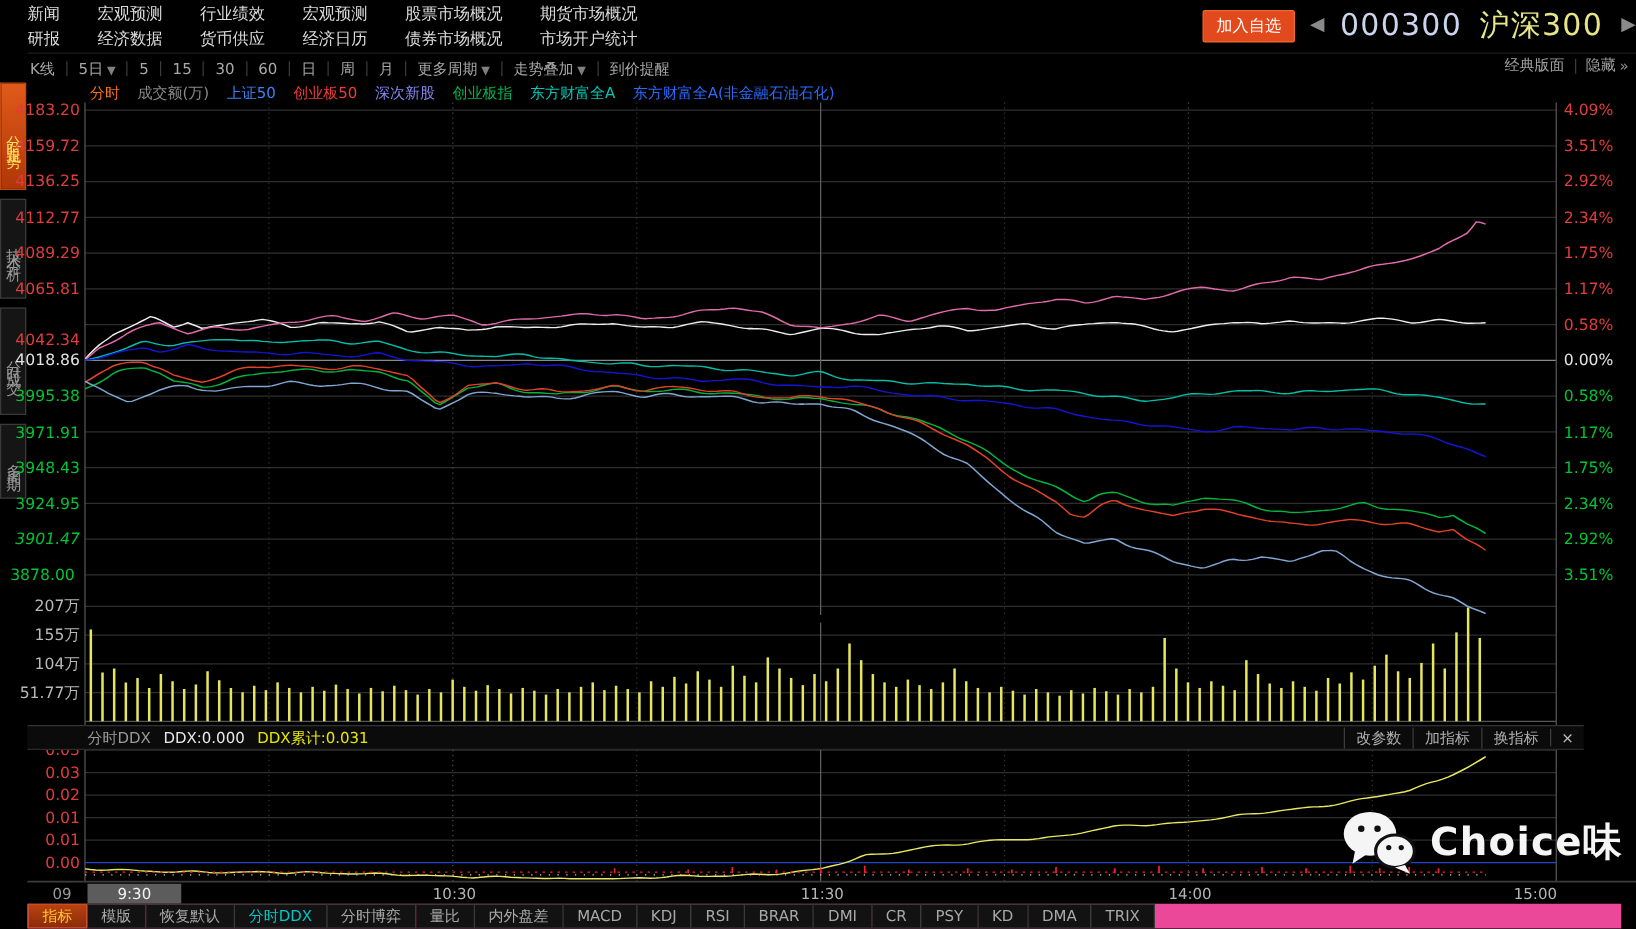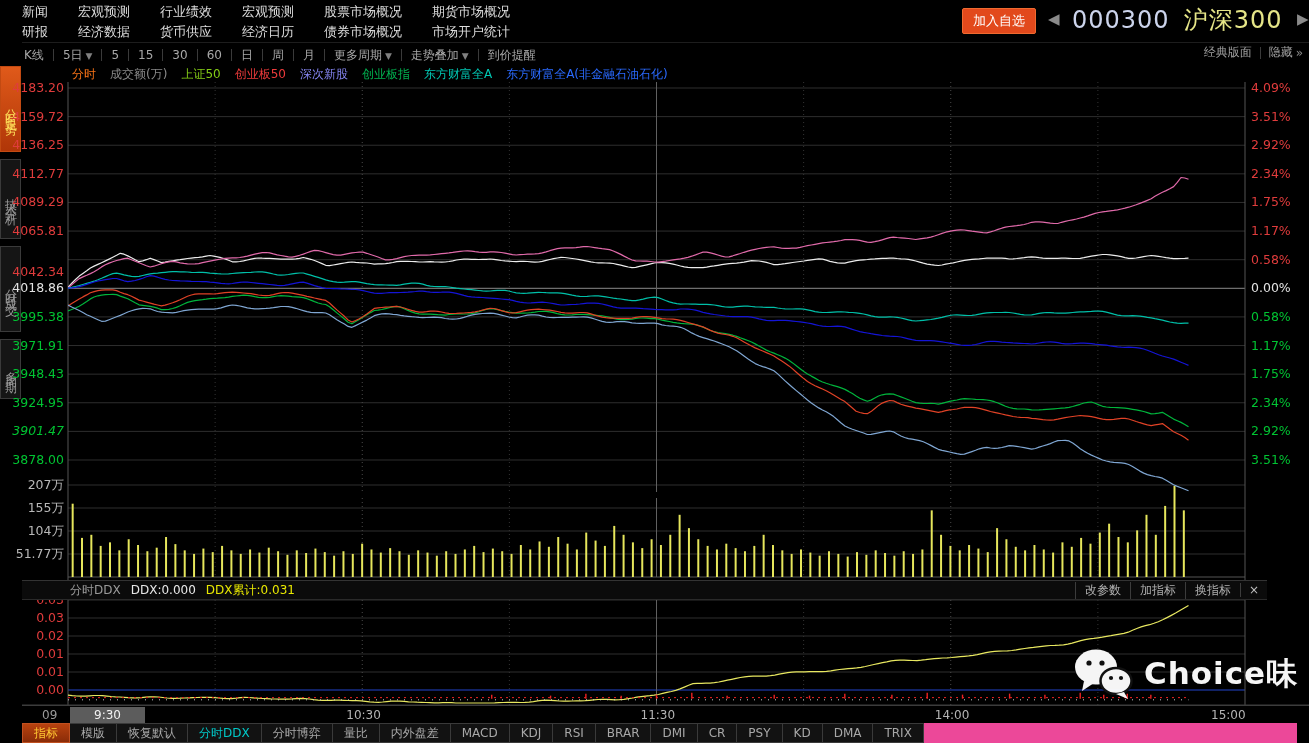--- a/index.html
+++ b/index.html
@@ -136,21 +136,21 @@
       <div class="side-tab active" style="top: 66px; height: 86px;">分时走势</div>
       <div class="side-tab" style="top: 159px; height: 80px;">技术分析</div>
       <div class="side-tab" style="top: 246px; height: 86px;">分时成交</div>
       <div class="side-tab" style="top: 339px; height: 60px;">多周期</div>
     </div>
 
   <div class="chart" id="chart">
     <div class="legend" id="legend">
         <div style="color: #f97316;">分时</div>
         <div style="color: rgb(138, 138, 138);">成交额(万)</div>
-        <div style="color: #84cc16;">上证50</div>
+        <div style="color: #3b82f6;">上证50</div>
         <div style="color: rgb(238, 59, 59);">创业板50</div>
         <div style="color: rgb(133, 133, 242);">深次新股</div>
         <div style="color: rgb(0, 180, 80);">创业板指</div>
         <div style="color: rgb(0, 200, 180);">东方财富全A</div>
         <div style="color: rgb(42, 106, 255);">东方财富全A(非金融石油石化)</div>
       </div>
     <svg id="plot" width="1287" height="657" style="position:absolute;left:0;top:0;">
         <defs>
           <clipPath id="pc">
             <rect x="46" y="16" width="1177" height="410"></rect>
@@ -362,21 +362,21 @@
         <div class="axlbl red r" style="left: -18px; top: 99.845px;">4112.77</div>
         <div class="axlbl red r" style="left: -18px; top: 128.46px;">4089.29</div>
         <div class="axlbl red r" style="left: -18px; top: 157.075px;">4065.81</div>
         <div class="axlbl red r" style="left: -18px; top: 198px;">4042.34</div>
         <div class="axlbl wht r" style="left: -18px; top: 214.305px;">4018.86</div>
         <div class="axlbl grn r" style="left: -18px; top: 242.92px;">3995.38</div>
         <div class="axlbl grn r" style="left: -18px; top: 271.535px;">3971.91</div>
         <div class="axlbl grn r" style="left: -18px; top: 300.15px;">3948.43</div>
         <div class="axlbl grn r" style="left: -18px; top: 328.765px;">3924.95</div>
         <div class="axlbl grn r" style="left: -18px; top: 357.38px; font-style: italic;">3901.47</div>
-        <div class="axlbl grn r" style="left: -18px; top: 385.995px;">3878.00</div>
+        <div class="axlbl grn r" style="left: -18px; top: 385.995px; text-align: center;">3878.00</div>
         <div class="axlbl red" style="left: 1229px; top: 14px;">4.09%</div>
         <div class="axlbl red" style="left: 1229px; top: 42.615px;">3.51%</div>
         <div class="axlbl red" style="left: 1229px; top: 71.23px;">2.92%</div>
         <div class="axlbl red" style="left: 1229px; top: 99.845px;">2.34%</div>
         <div class="axlbl red" style="left: 1229px; top: 128.46px;">1.75%</div>
         <div class="axlbl red" style="left: 1229px; top: 157.075px;">1.17%</div>
         <div class="axlbl red" style="left: 1229px; top: 185.69px;">0.58%</div>
         <div class="axlbl wht" style="left: 1229px; top: 214.305px;">0.00%</div>
         <div class="axlbl grn" style="left: 1229px; top: 242.92px;">0.58%</div>
         <div class="axlbl grn" style="left: 1229px; top: 271.535px;">1.17%</div>

